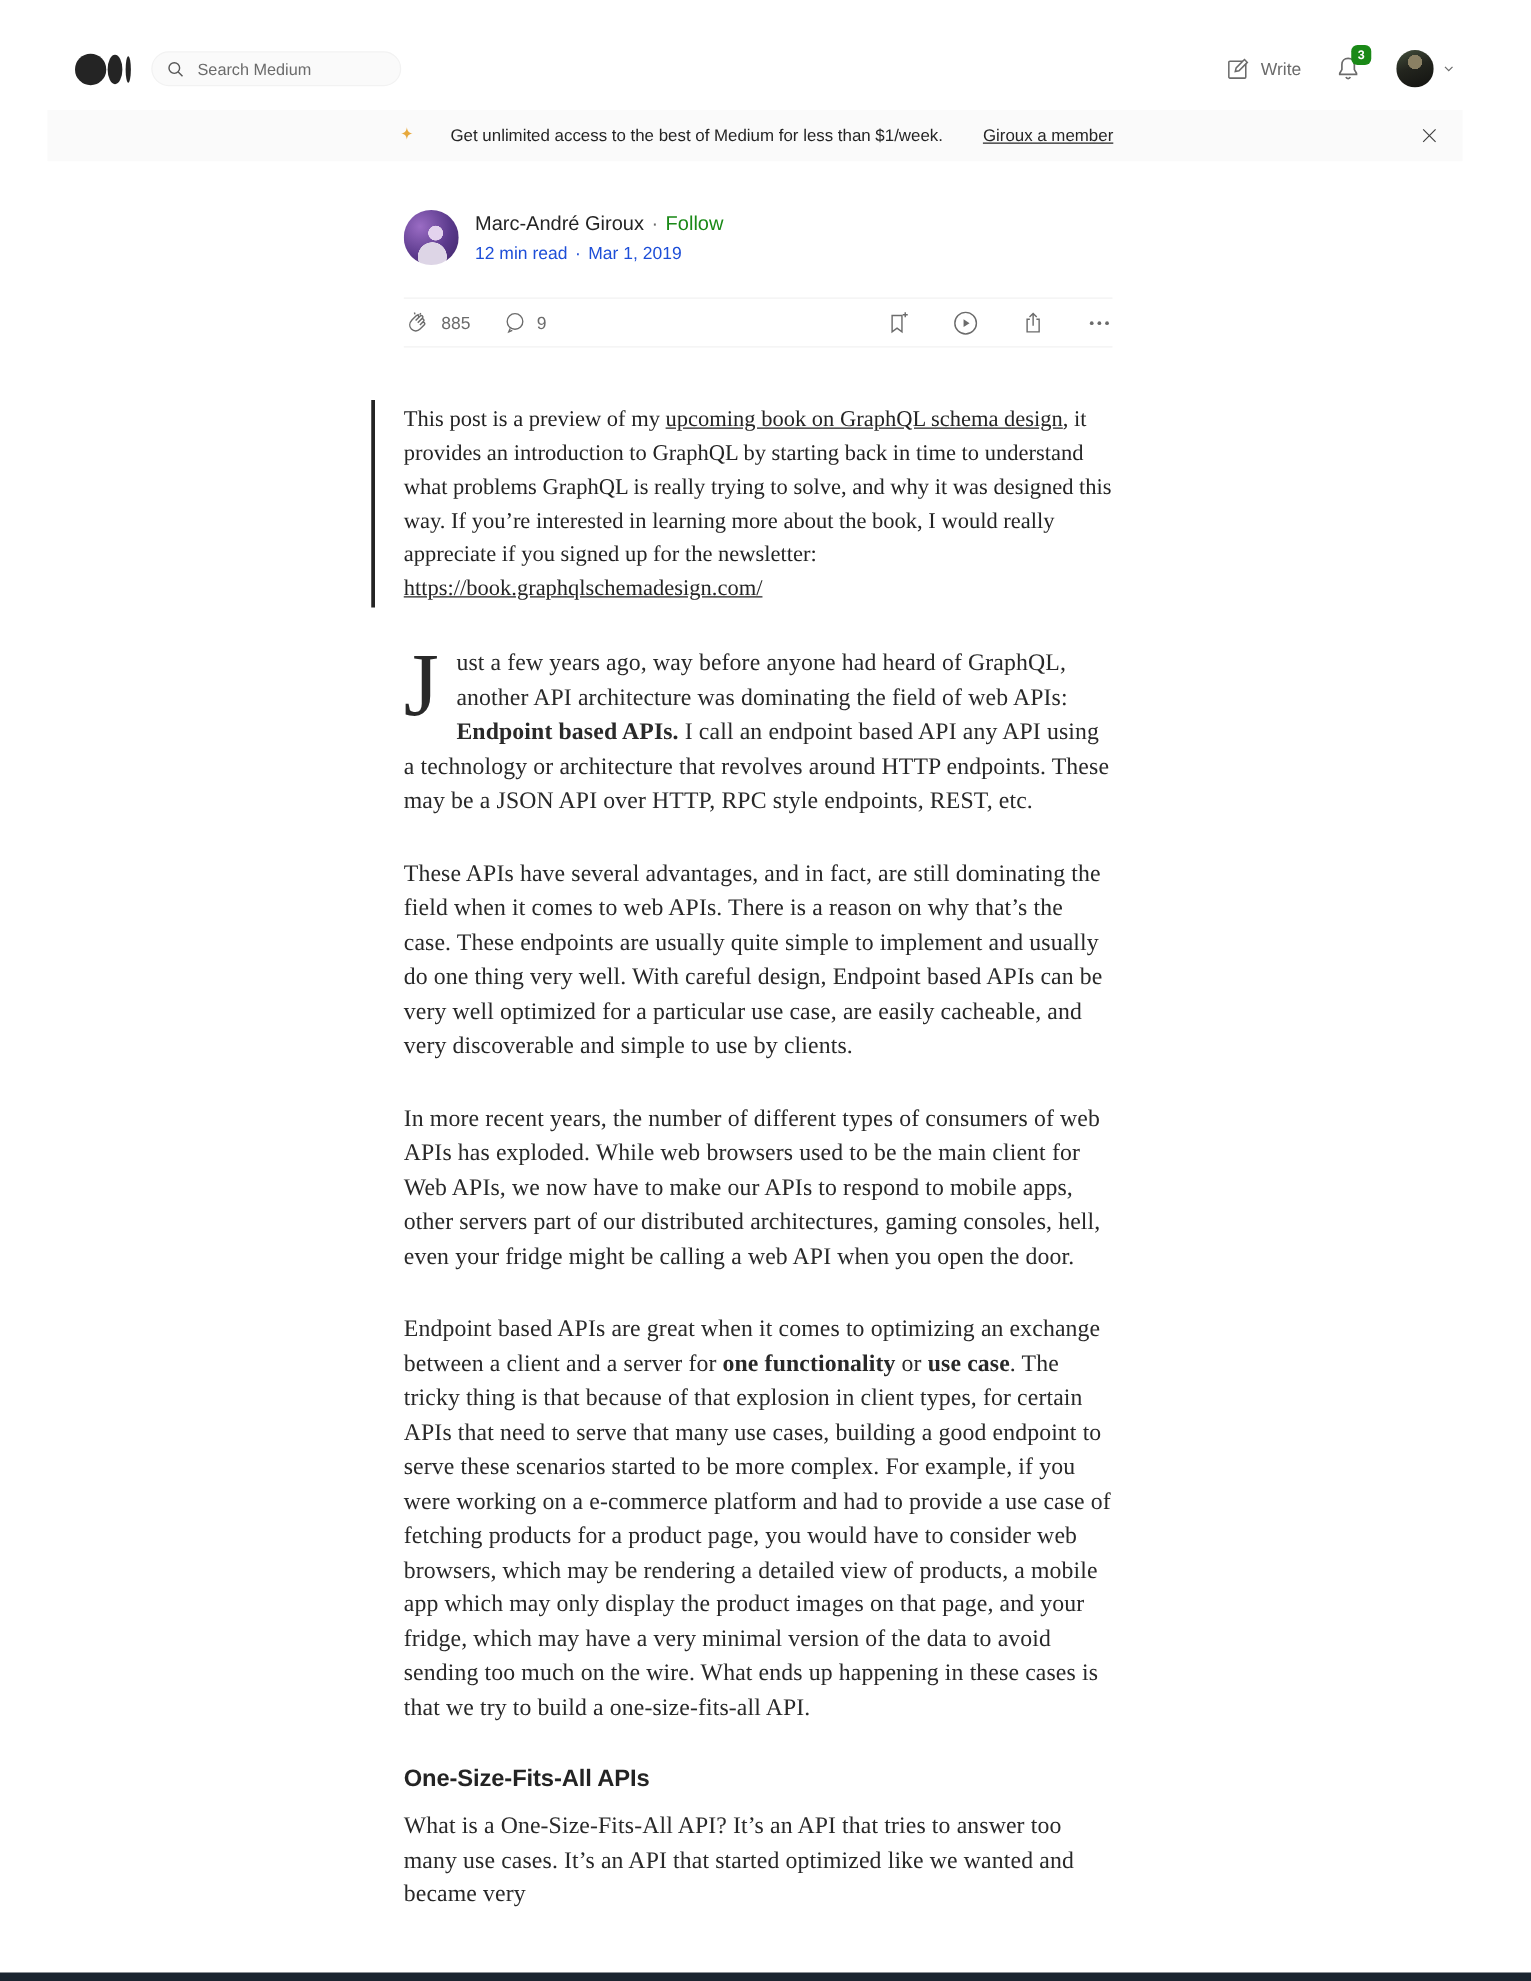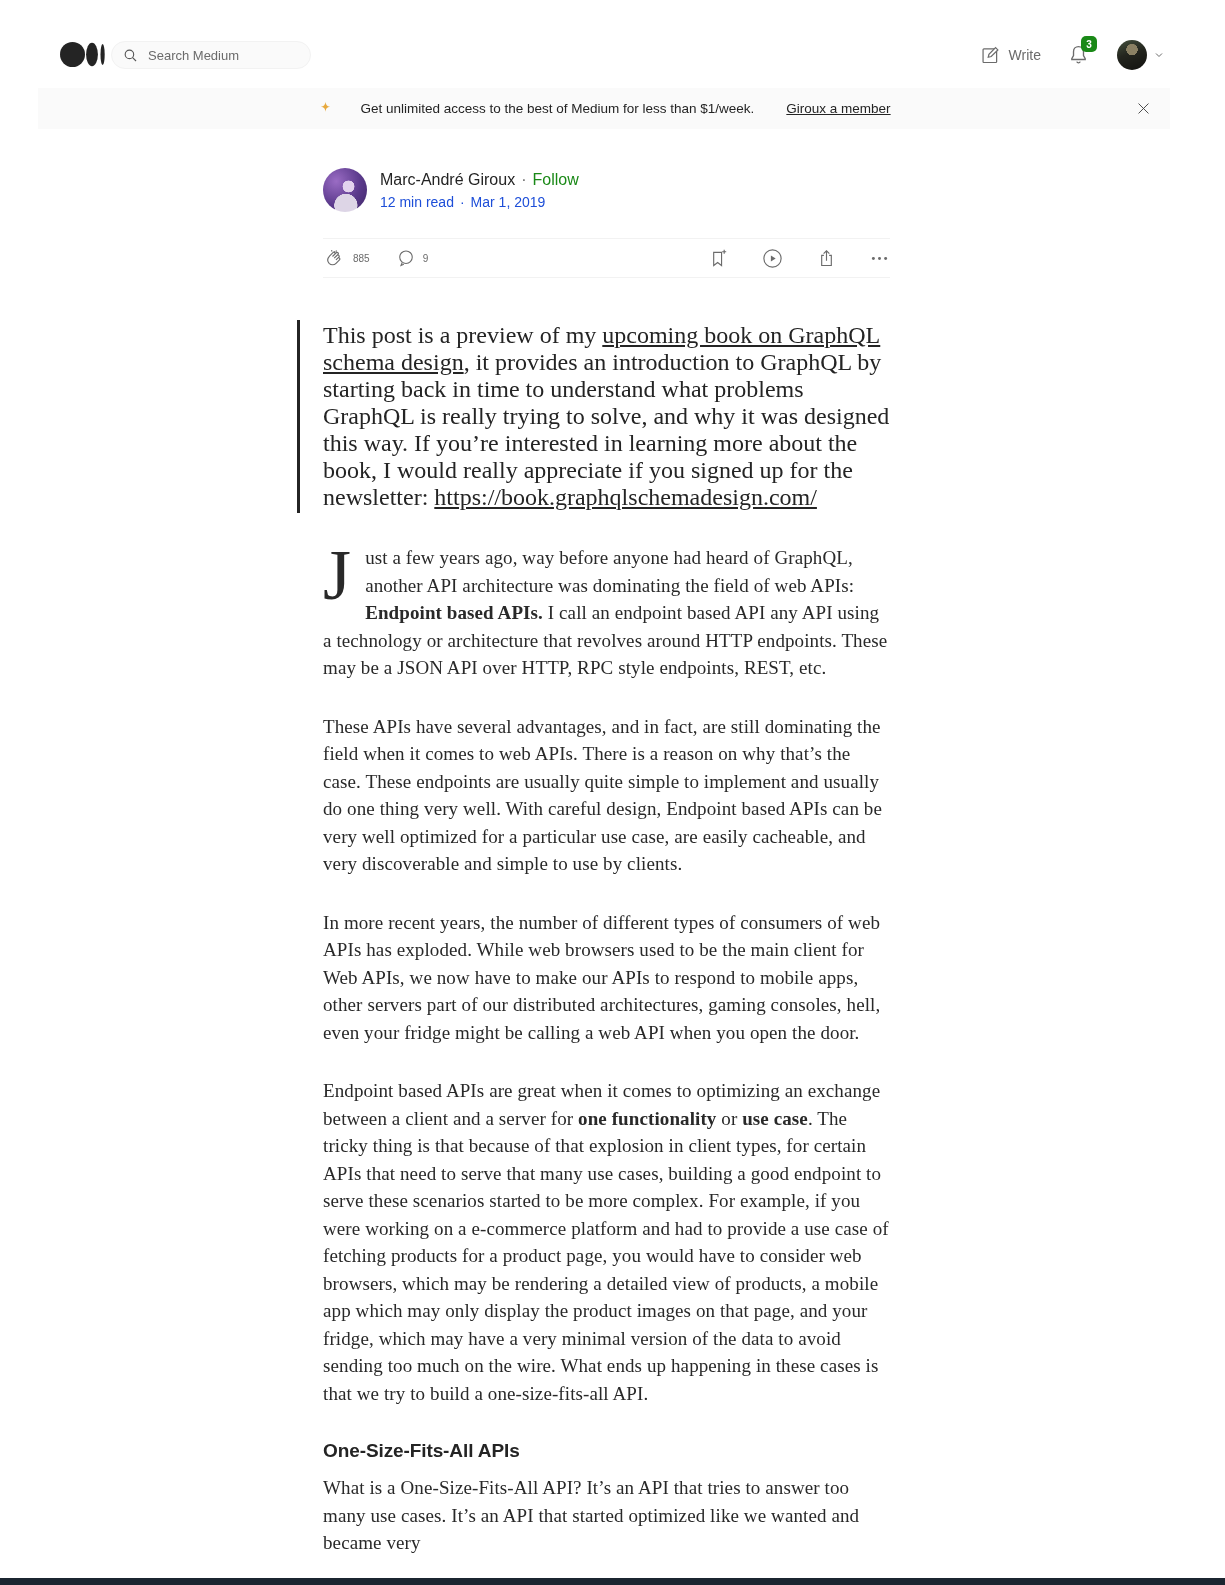--- a/index.html
+++ b/index.html
@@ -5,21 +5,21 @@
   * { box-sizing: border-box; }
   html,body { margin:0; padding:0; }
   body {
     width:1225px; height:1585px; position:relative; overflow:hidden;
     background:#fff; color:#242424;
     font-family:"Liberation Sans", sans-serif;
   }
 
   
   .nav { height:88px; padding:36px 60px 14px 60px; display:flex; align-items:center; justify-content:space-between; }
-  .nav-left { display:flex; align-items:flex-start; gap:6px; }
+  .nav-left { display:flex; align-items:flex-end; gap:16px; }
   .logo { display:flex; align-items:center; }
   .searchbox {
     width:200px; height:28px; background:#fafafa; border:1px solid #f2f2f2;
     border-radius:15px; display:flex; align-items:center; padding:0 10px; gap:7px;
   }
   .searchbox input {
     border:none; outline:none; background:transparent; font-size:13px; color:#242424;
     font-family:"Liberation Sans",sans-serif; width:150px;
   }
   .searchbox input::placeholder { color:#6b6b6b; }
@@ -67,27 +67,27 @@
   .author-line1 .sep { color:#6b6b6b; margin:0 6px; }
   .follow { color:#1a8917; cursor:pointer; }
   .author-line2 { font-size:14px; color:#1d4ed8; margin-top:5px; }
   .author-line2 .sep { margin:0 6px; }
 
   .engagement {
     margin-top:26px; height:40px; border-top:1px solid #f2f2f2; border-bottom:1px solid #f2f2f2;
     display:flex; align-items:center; justify-content:space-between;
   }
   .eng-left { display:flex; align-items:center; gap:26px; }
-  .eng-item { display:flex; align-items:center; gap:7px; color:#6b6b6b; font-size:10px; cursor:pointer; }
+  .eng-item { display:flex; align-items:center; gap:7px; color:#6b6b6b; font-size:14px; cursor:pointer; }
   .eng-right { display:flex; align-items:center; gap:32px; }
   .eng-icon { display:flex; align-items:center; cursor:pointer; }
 
   blockquote.lead {
     margin:42px 0 0 -26px; padding:2px 0 2px 23px; border-left:3px solid #242424;
-    font-family:"Liberation Serif", serif; font-size:24px; line-height:27px; color:#242424;
+    font-family:"Liberation Serif", serif; font-size:18px; line-height:27px; color:#242424;
   }
   blockquote.lead a { color:#242424; text-decoration:underline; }
 
   .body-p {
     font-family:"Liberation Serif", serif; font-size:19px; line-height:27.5px;
     color:#292929; margin:31px 0 0; letter-spacing:0.1px;
   }
   .dropcap {
     float:left; font-family:"Liberation Serif", serif; font-size:72px; line-height:55px;
     padding:4px 14px 0 0; color:#292929;

